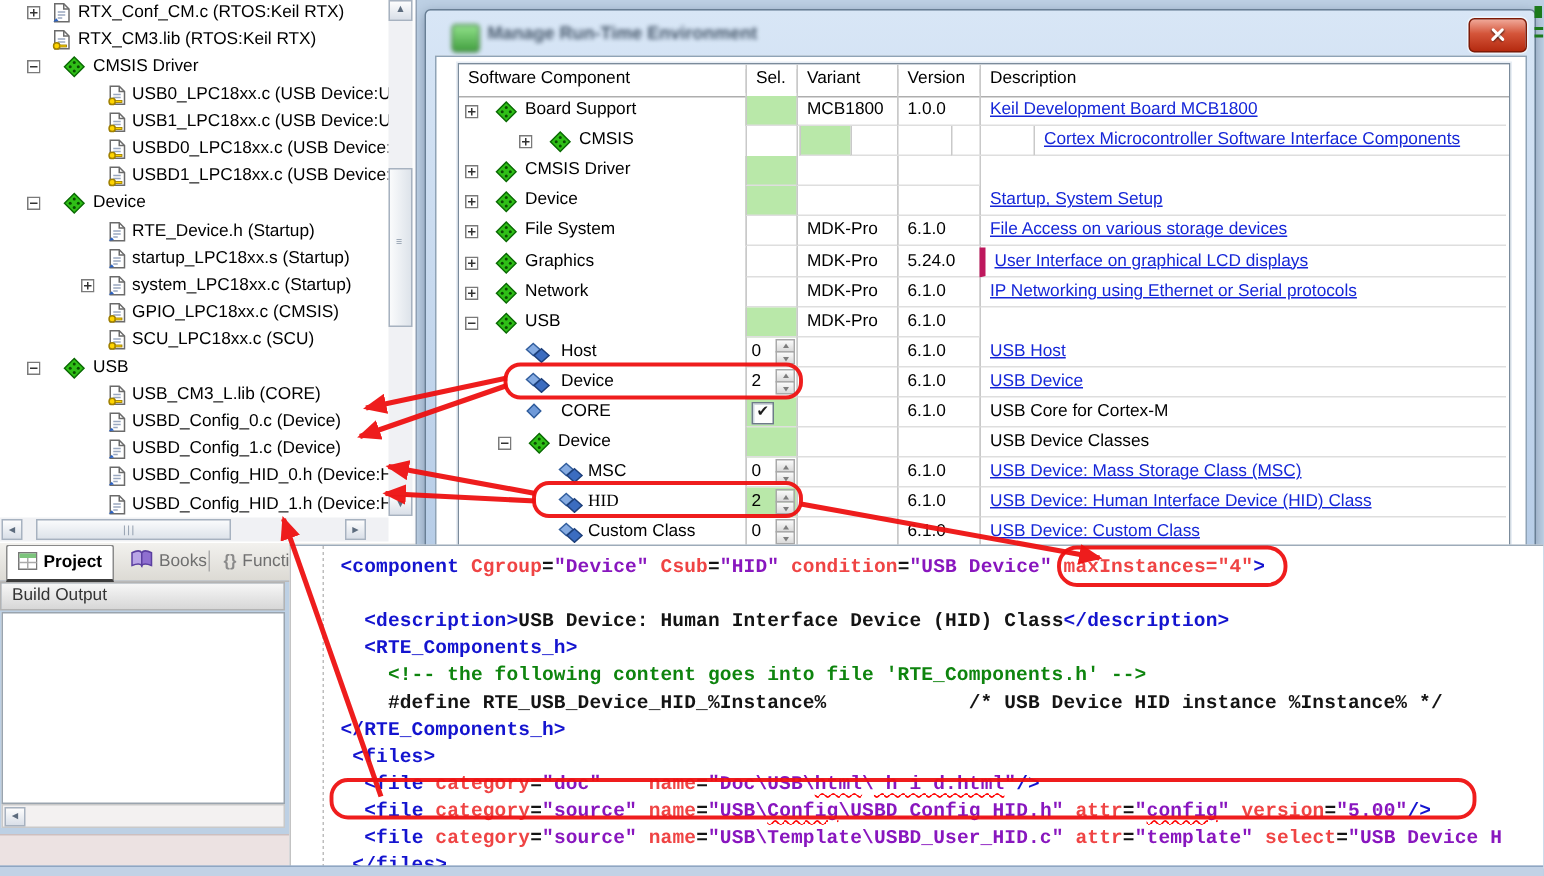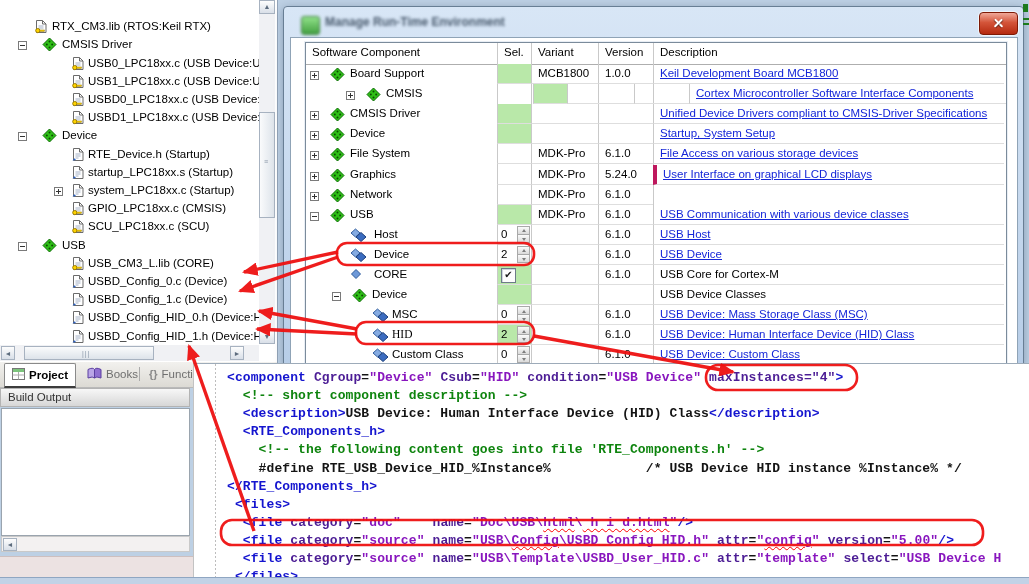--- a/index.html
+++ b/index.html
@@ -64,35 +64,49 @@
   .chk{position:absolute;left:3px;top:3px;width:13px;height:13px;background:#fdfdfd;border:1px solid #6d7b88;
     box-shadow:inset 1px 1px 0 #cfd7de;font-size:10px;line-height:12px;text-align:center;color:#1a1a1a;}
   .desc-link{color:#1526d8;text-decoration:underline;}
   .desc-plain{color:#000;}
   .cell .dtxt{position:absolute;left:6px;top:3px;}
   
   #code-panel{left:193px;top:363px;width:836px;height:215px;background:#fff;border-top:1px solid #9dabb9;border-left:1px solid #c3c3c3;}
   #code-margin{position:absolute;left:21px;top:0;bottom:0;width:1px;background:repeating-linear-gradient(#bdbdbd 0 2px,transparent 2px 4px);}
   .code-line{position:absolute;left:33px;height:18px;white-space:pre;font-family:"Liberation Mono","DejaVu Sans Mono",monospace;
     font-size:13px;font-weight:700;letter-spacing:.1px;line-height:18px;}
-  .tk-t{color:#1414cf}.tk-a{color:#4c1d95}.tk-v{color:#8816be}.tk-c{color:#0e840e}.tk-x{color:#141414}.tk-o{color:#141414}
+  .tk-t{color:#1414cf}.tk-a{color:#ef4444}.tk-v{color:#8816be}.tk-c{color:#0e840e}.tk-x{color:#141414}.tk-o{color:#141414}
   .tk-w{color:#8816be;text-decoration:underline wavy #f00 1px;text-underline-offset:2px;}
   
   .green-mark{position:absolute;width:6px;height:2px;background:#1c7a1c;}
   
   #anno{left:0;top:0;pointer-events:none;}
   
 </style>
 </head>
 <body>
 
 <div id="screen">
 
   <div class="abs" id="tree-panel">
     <div class="abs" id="tree-view">
+        <div class="tree-row" style="top: 0px;">
+          <span class="ebox" style="left:18px"><svg width="9" height="9">
+              <rect x="0.5" y="0.5" width="8" height="8" fill="#fff" stroke="#7a7a7a"></rect>
+              <line x1="2" y1="4.5" x2="7" y2="4.5" stroke="#333"></line>
+              <line x1="4.5" y1="2" x2="4.5" y2="7" stroke="#333"></line>
+            </svg></span>
+          <span class="ico" style="left:34px"><svg width="14" height="15">
+              <path d="M2.5,1.5 h6 l3.5,3.5 v8.5 h-9.5 z" fill="#fff" stroke="#6b6b6b"></path>
+              <path d="M8.5,1.5 v3.5 h3.5" fill="none" stroke="#6b6b6b"></path>
+              <path d="M4.5,7 h5 M4.5,9 h5 M4.5,11 h3" stroke="#9aa8c0" stroke-width="0.9"></path>
+              <path d="M1.5,13.5 l3.5,-0.5 -1.5,-1.8 z" fill="#2b62c4"></path>
+            </svg></span>
+          <span class="lbl" style="left: 52px;">RTX_Conf_CM.c (RTOS:Keil RTX)</span>
+        </div>
         <div class="tree-row" style="top: 18.2px;">
           <span class="ico" style="left:34px"><svg width="14" height="15">
               <path d="M2.5,1.5 h6 l3.5,3.5 v8.5 h-9.5 z" fill="#fff" stroke="#6b6b6b"></path>
               <path d="M8.5,1.5 v3.5 h3.5" fill="none" stroke="#6b6b6b"></path>
               <path d="M4.5,7 h5 M4.5,9 h5" stroke="#9aa8c0" stroke-width="0.9"></path>
               <circle cx="3.8" cy="11.6" r="2.1" fill="#ffd400" stroke="#a08000"></circle>
               <rect x="5.8" y="11" width="4.5" height="1.3" fill="#ffd400" stroke="#a08000" stroke-width="0.6"></rect>
             </svg></span>
           <span class="lbl" style="left: 52px;">RTX_CM3.lib (RTOS:Keil RTX)</span>
         </div>
@@ -420,23 +434,20 @@
               </svg></span>
             <span class="lbl" style="left:44px">CMSIS Driver</span>
           </div>
           <div class="cell b sel-green" style="left:191px;width:34px;border-left:1px solid #c9c9c9;"></div>
           <div class="cell b" style="left:225px;width:67px;border-left:1px solid #c9c9c9;">
             <span class="dtxt"></span>
           </div>
           <div class="cell b" style="left:292px;width:55px;border-left:1px solid #c9c9c9;">
             <span class="dtxt"></span>
           </div>
-          <div class="cell b" style="left:347px;width:351px;border-left:1px solid #c9c9c9;">
-            <span class="dtxt desc-link">Unified Device Drivers compliant to CMSIS-Driver Specifications</span>
-          </div>
         </div>
         <div class="trow" style="top: 81.3px;">
           <div class="cell name-cell" style="left:0;width:191px;">
             <span class="ebox" style="left:4px"><svg width="9" height="9">
                 <rect x="0.5" y="0.5" width="8" height="8" fill="#fff" stroke="#7a7a7a"></rect>
                 <line x1="2" y1="4.5" x2="7" y2="4.5" stroke="#333"></line>
                 <line x1="4.5" y1="2" x2="4.5" y2="7" stroke="#333"></line>
               </svg></span>
             <span class="ico" style="left:24px"><svg width="15" height="15">
                 <polygon points="7.5,1 14,7.5 7.5,14 1,7.5" fill="#2fbf17" stroke="#0b6b04"></polygon>
@@ -528,20 +539,23 @@
               </svg></span>
             <span class="lbl" style="left:44px">Network</span>
           </div>
           <div class="cell b " style="left:191px;width:34px;border-left:1px solid #c9c9c9;"></div>
           <div class="cell b" style="left:225px;width:67px;border-left:1px solid #c9c9c9;">
             <span class="dtxt">MDK-Pro</span>
           </div>
           <div class="cell b" style="left:292px;width:55px;border-left:1px solid #c9c9c9;">
             <span class="dtxt">6.1.0</span>
           </div>
+          <div class="cell b" style="left:347px;width:351px;border-left:1px solid #c9c9c9;">
+            <span class="dtxt desc-link">IP Networking using Ethernet or Serial protocols</span>
+          </div>
         </div>
         <div class="trow" style="top: 161.7px;">
           <div class="cell name-cell" style="left:0;width:191px;">
             <span class="ebox" style="left:4px"><svg width="9" height="9">
                 <rect x="0.5" y="0.5" width="8" height="8" fill="#fff" stroke="#7a7a7a"></rect>
                 <line x1="2" y1="4.5" x2="7" y2="4.5" stroke="#333"></line>
               </svg></span>
             <span class="ico" style="left:24px"><svg width="15" height="15">
                 <polygon points="7.5,1 14,7.5 7.5,14 1,7.5" fill="#2fbf17" stroke="#0b6b04"></polygon>
                 <circle cx="7.5" cy="4.6" r="1" fill="#0a4d02"></circle>
@@ -550,23 +564,20 @@
                 <circle cx="7.5" cy="10.4" r="1" fill="#0a4d02"></circle>
               </svg></span>
             <span class="lbl" style="left:44px">USB</span>
           </div>
           <div class="cell b sel-green" style="left:191px;width:34px;border-left:1px solid #c9c9c9;"></div>
           <div class="cell b" style="left:225px;width:67px;border-left:1px solid #c9c9c9;">
             <span class="dtxt">MDK-Pro</span>
           </div>
           <div class="cell b" style="left:292px;width:55px;border-left:1px solid #c9c9c9;">
             <span class="dtxt">6.1.0</span>
-          </div>
-          <div class="cell b" style="left:347px;width:351px;border-left:1px solid #c9c9c9;">
-            <span class="dtxt desc-link">USB Communication with various device classes</span>
           </div>
         </div>
         <div class="trow" style="top: 181.8px;">
           <div class="cell name-cell" style="left:0;width:191px;">
             <span class="ico" style="left:44px"><svg width="17" height="14">
                 <polygon points="5.5,1 10,5 5.5,9 1,5" fill="#85abe2" stroke="#335f9e"></polygon>
                 <polygon points="11,4.5 16,9 11,13.5 6,9" fill="#3b6cc0" stroke="#1d3f7a"></polygon>
               </svg></span>
             <span class="lbl" style="left:68px">Host</span>
           </div>
@@ -732,21 +743,21 @@
           <div class="cell b" style="left:347px;width:351px;border-left:1px solid #c9c9c9;">
             <span class="dtxt desc-link">USB Device: Custom Class</span>
           </div>
         </div>
       </div>
   </div>
 
   <div class="abs" id="code-panel">
     <div id="code-margin"></div>
   <div class="code-line" style="top: 5px;"><span class="tk-o"></span><span class="tk-t">&lt;component </span><span class="tk-a">Cgroup</span><span class="tk-o">=</span><span class="tk-v">"Device" </span><span class="tk-a">Csub</span><span class="tk-o">=</span><span class="tk-v">"HID" </span><span class="tk-a">condition</span><span class="tk-o">=</span><span class="tk-v">"USB Device" </span><span class="tk-a">maxInstances="4"</span><span class="tk-t">&gt;</span></div>
-      <div class="code-line" style="top: 23.1px;"><span class="tk-o">  </span><span class="tk-c">&lt;!-- short component description --&gt;</span></div>
+      <div class="code-line" style="top: 23.1px;"><span class="tk-o">  </span></div>
       <div class="code-line" style="top: 41.2px;"><span class="tk-o">  </span><span class="tk-t">&lt;description&gt;</span><span class="tk-x">USB Device: Human Interface Device (HID) Class</span><span class="tk-t">&lt;/description&gt;</span></div>
       <div class="code-line" style="top: 59.3px;"><span class="tk-o">  </span><span class="tk-t">&lt;RTE_Components_h&gt;</span></div>
       <div class="code-line" style="top: 77.4px;"><span class="tk-o">    </span><span class="tk-c">&lt;!-- the following content goes into file 'RTE_Components.h' --&gt;</span></div>
       <div class="code-line" style="top: 95.5px;"><span class="tk-o">    </span><span class="tk-x">#define RTE_USB_Device_HID_%Instance%            /* USB Device HID instance %Instance% */</span></div>
       <div class="code-line" style="top: 113.6px;"><span class="tk-o"></span><span class="tk-t">&lt;/RTE_Components_h&gt;</span></div>
       <div class="code-line" style="top: 131.7px;"><span class="tk-o"> </span><span class="tk-t">&lt;files&gt;</span></div>
       <div class="code-line" style="top: 149.8px;"><span class="tk-o">  </span><span class="tk-t">&lt;file </span><span class="tk-a">category</span><span class="tk-o">=</span><span class="tk-v">"doc"    </span><span class="tk-a">name</span><span class="tk-o">=</span><span class="tk-v">"Doc\USB\</span><span class="tk-w">html</span><span class="tk-v">\</span><span class="tk-w"> h i d.html</span><span class="tk-v">"</span><span class="tk-t">/&gt;</span></div>
       <div class="code-line" style="top: 167.9px;"><span class="tk-o">  </span><span class="tk-t">&lt;file </span><span class="tk-a">category</span><span class="tk-o">=</span><span class="tk-v">"source" </span><span class="tk-a">name</span><span class="tk-o">=</span><span class="tk-v">"USB\</span><span class="tk-w">Config</span><span class="tk-v">\USBD_Config_HID.h" </span><span class="tk-a">attr</span><span class="tk-o">=</span><span class="tk-v">"</span><span class="tk-w">config</span><span class="tk-v">" </span><span class="tk-a">version</span><span class="tk-o">=</span><span class="tk-v">"5.00"</span><span class="tk-t">/&gt;</span></div>
       <div class="code-line" style="top: 186px;"><span class="tk-o">  </span><span class="tk-t">&lt;file </span><span class="tk-a">category</span><span class="tk-o">=</span><span class="tk-v">"source" </span><span class="tk-a">name</span><span class="tk-o">=</span><span class="tk-v">"USB\Template\USBD_User_HID.c" </span><span class="tk-a">attr</span><span class="tk-o">=</span><span class="tk-v">"template" </span><span class="tk-a">select</span><span class="tk-o">=</span><span class="tk-v">"USB Device H</span></div>
       <div class="code-line" style="top: 204.1px;"><span class="tk-o"> </span><span class="tk-t">&lt;/files&gt;</span></div>

